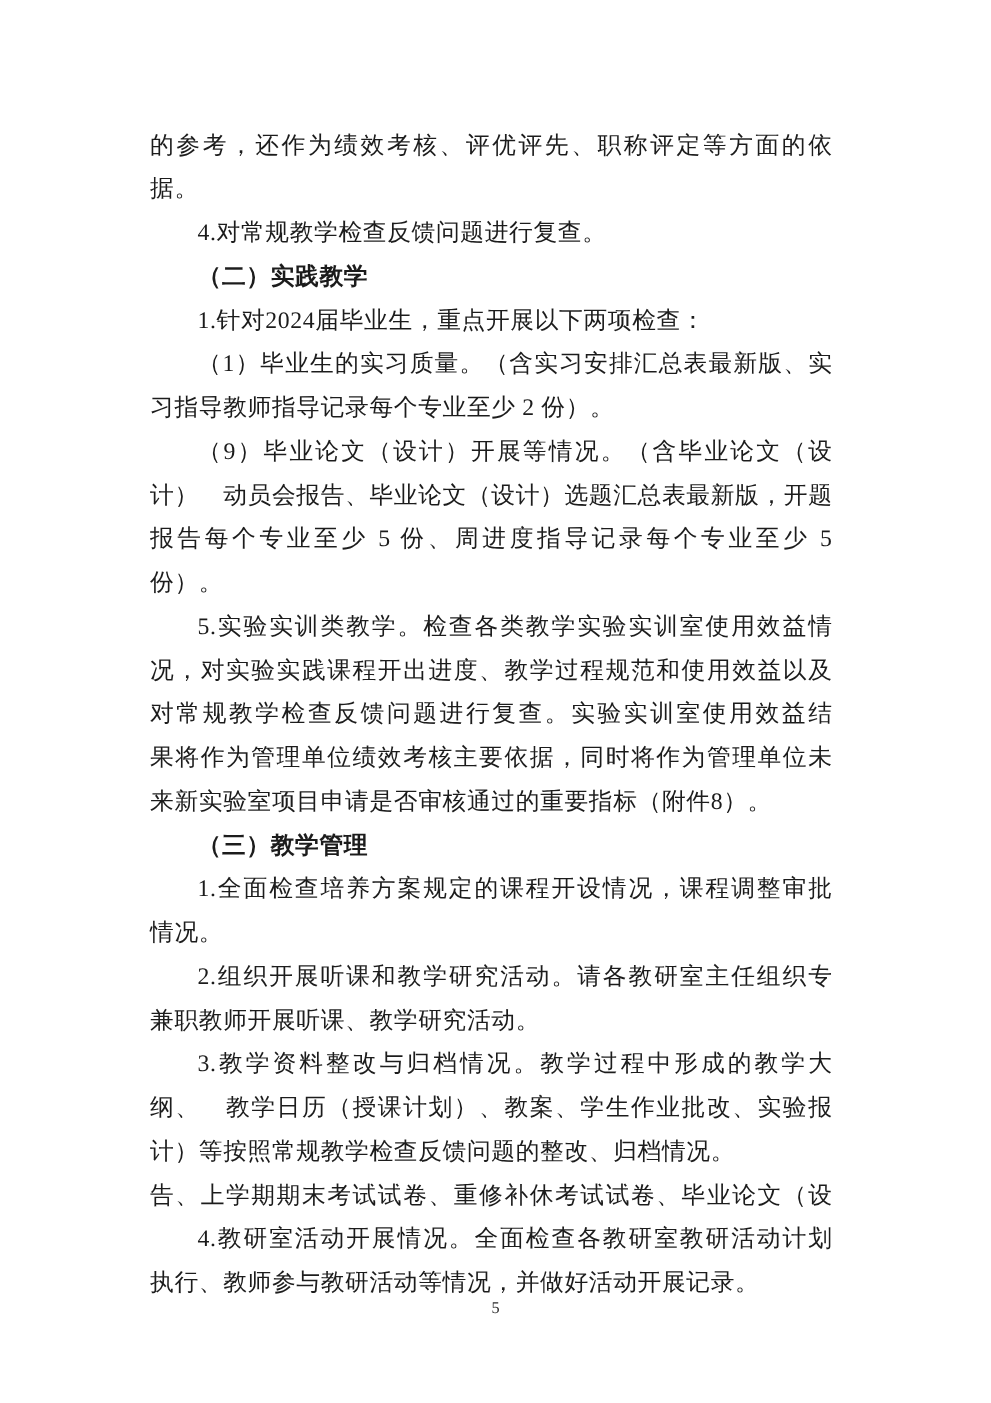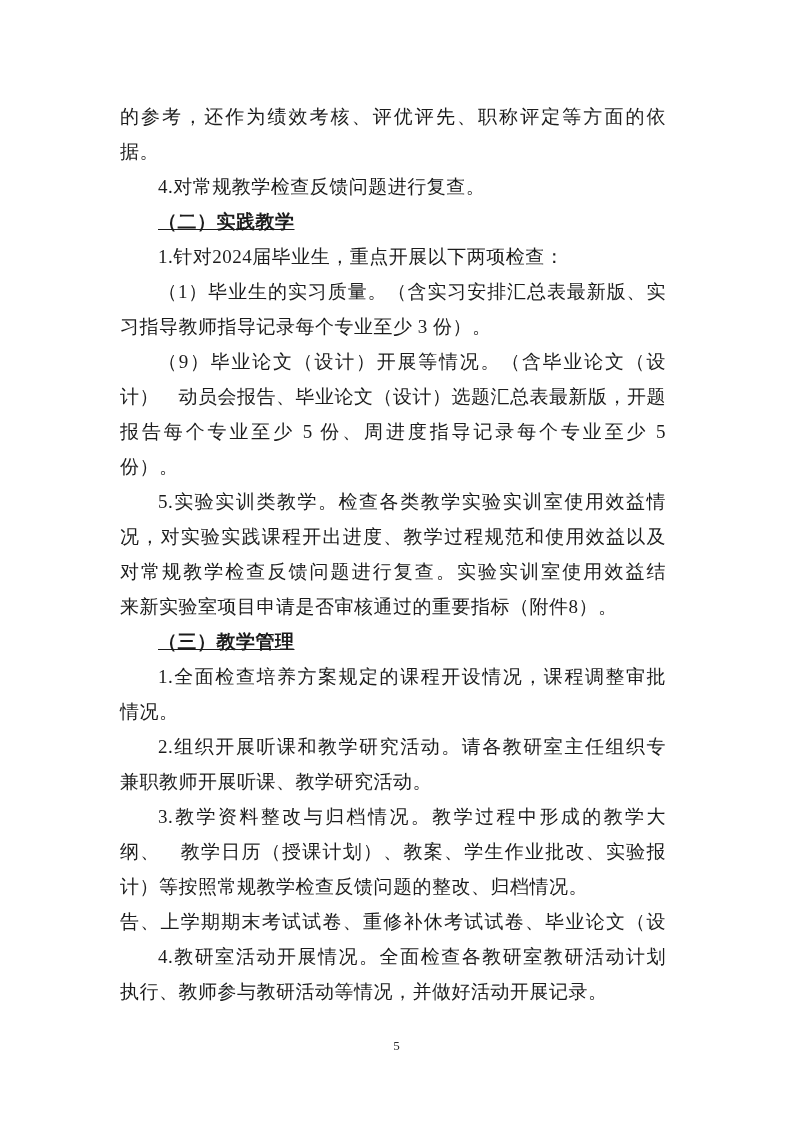--- a/index.html
+++ b/index.html
@@ -32,21 +32,20 @@
   }
   .fill {
     text-align: justify;
     text-align-last: justify;
   }
   .ind {
     text-indent: 38px;
   }
   .bold {
     font-weight: 700;
-    text-decoration: underline;
   }
   .page-number {
     position: absolute;
     top: 1036px;
     left: 0;
     width: 100%;
     text-align: center;
     font-size: 13px;
     line-height: 20px;
     color: #2a2a2a;
@@ -56,28 +55,29 @@
 <body>
 
 <div class="page">
   <div class="content">
     <div class="ln fill">的参考，还作为绩效考核、评优评先、职称评定等方面的依</div>
     <div class="ln">据。</div>
     <div class="ln ind">4.对常规教学检查反馈问题进行复查。</div>
     <div class="ln ind bold">（二）实践教学</div>
     <div class="ln ind">1.针对2024届毕业生，重点开展以下两项检查：</div>
     <div class="ln ind fill">（1）毕业生的实习质量。（含实习安排汇总表最新版、实</div>
-    <div class="ln">习指导教师指导记录每个专业至少 3 份）。</div>
+    <div class="ln">习指导教师指导记录每个专业至少 2 份）。</div>
     <div class="ln ind fill">（9）毕业论文（设计）开展等情况。（含毕业论文（设</div>
     <div class="ln fill">计）　动员会报告、毕业论文（设计）选题汇总表最新版，开题</div>
     <div class="ln fill">报告每个专业至少 5 份、周进度指导记录每个专业至少 5</div>
     <div class="ln">份）。</div>
     <div class="ln ind fill">5.实验实训类教学。检查各类教学实验实训室使用效益情</div>
     <div class="ln fill">况，对实验实践课程开出进度、教学过程规范和使用效益以及</div>
     <div class="ln fill">对常规教学检查反馈问题进行复查。实验实训室使用效益结</div>
+    <div class="ln fill">果将作为管理单位绩效考核主要依据，同时将作为管理单位未</div>
     <div class="ln">来新实验室项目申请是否审核通过的重要指标（附件8）。</div>
     <div class="ln ind bold">（三）教学管理</div>
     <div class="ln ind fill">1.全面检查培养方案规定的课程开设情况，课程调整审批</div>
     <div class="ln">情况。</div>
     <div class="ln ind fill">2.组织开展听课和教学研究活动。请各教研室主任组织专</div>
     <div class="ln">兼职教师开展听课、教学研究活动。</div>
     <div class="ln ind fill">3.教学资料整改与归档情况。教学过程中形成的教学大</div>
     <div class="ln fill">纲、　教学日历（授课计划）、教案、学生作业批改、实验报</div>
     <div class="ln">计）等按照常规教学检查反馈问题的整改、归档情况。</div>
     <div class="ln fill">告、上学期期末考试试卷、重修补休考试试卷、毕业论文（设</div>

